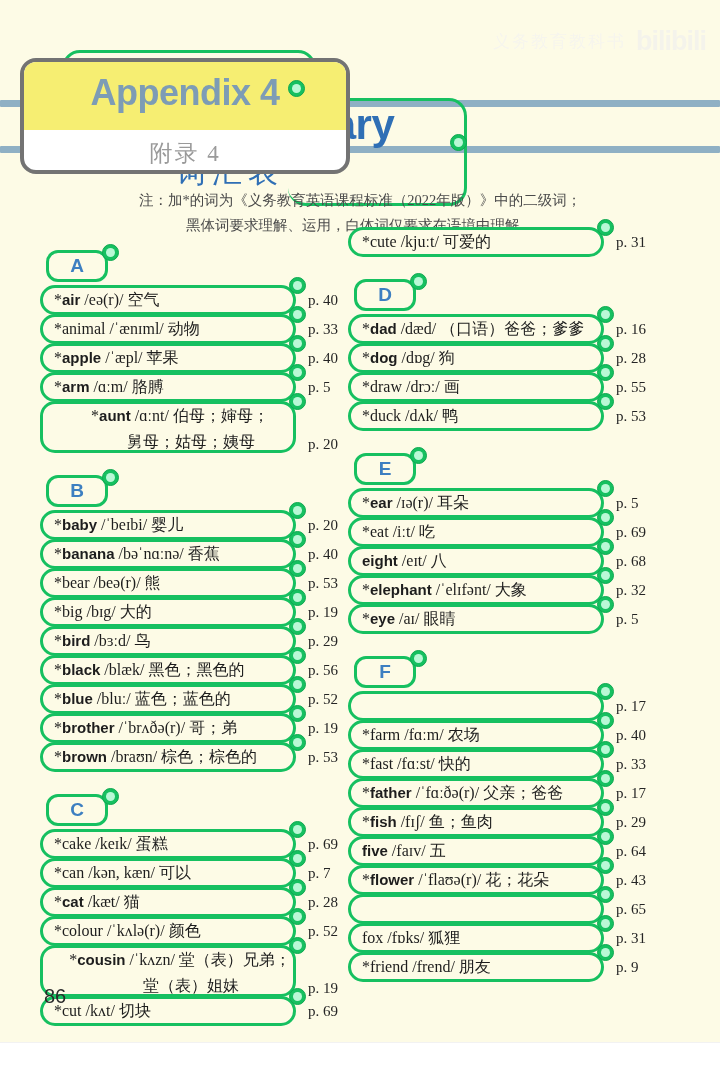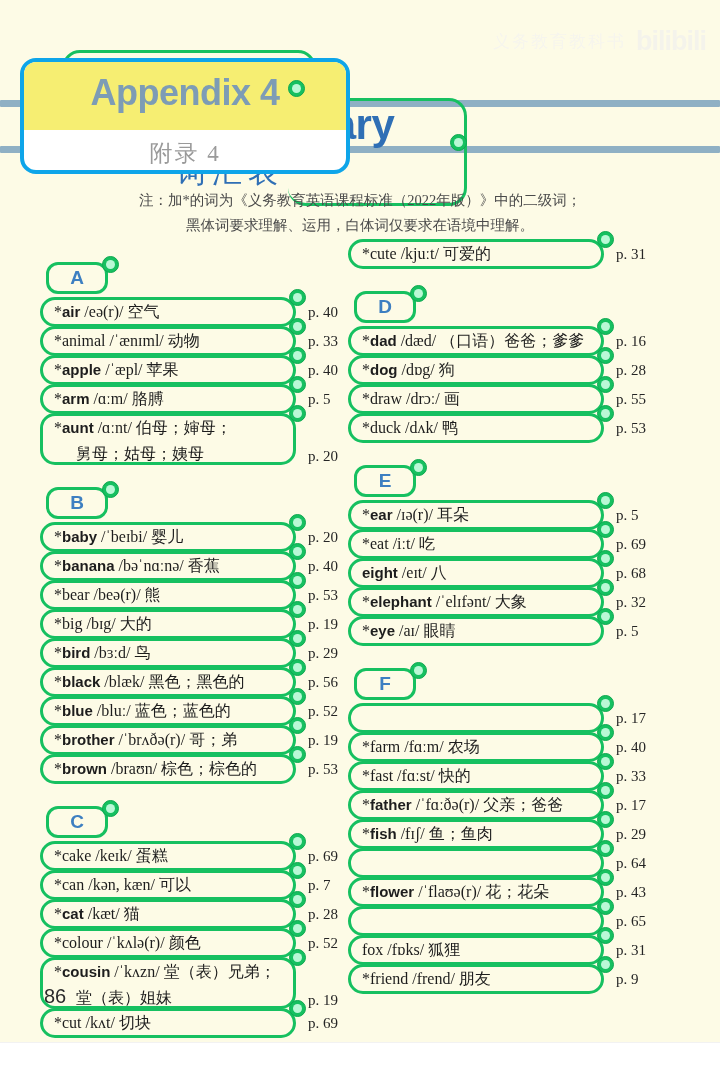--- a/index.html
+++ b/index.html
@@ -59,21 +59,21 @@
   .branch-outline{
     position:absolute;border:3px solid #16c060;border-radius:18px;
     background:transparent;
   }
   #branch-a{left:62px;top:12px;width:248px;height:112px;}
   #branch-b{left:288px;top:60px;width:176px;height:102px;border-left:none;}
 
   
   #appendix-card{
     position:absolute;left:20px;top:20px;width:330px;height:116px;
-    border:4px solid #0ea5e9;border-radius:16px;
+    border:4px solid #737373;border-radius:16px;
     background:#ffffff;overflow:hidden;
     box-sizing:border-box;
   }
   #appendix-hl{
     position:absolute;left:0;top:0;width:100%;height:68px;
     background:#f6ee72;
   }
   #appendix-en{
     position:absolute;left:0;top:10px;width:100%;text-align:center;
     font-family:"Liberation Sans", sans-serif;
@@ -97,21 +97,21 @@
   #node-h2{left:450px;top:96px;}
 
   
   #note{
     position:absolute;left:0;top:188px;width:720px;text-align:center;
     font-size:14.5px;color:#4a4a4a;line-height:1.7;
   }
   #note .line{display:block;}
 
   
-  .column{position:absolute;top:240px;}
+  .column{position:absolute;top:228px;text-align:center;}
   #col-left{left:40px;width:300px;}
   #col-right{left:348px;width:300px;}
 
   
   .sec{position:relative;margin-bottom:2px;height:34px;}
   .sec-chip{
     position:absolute;left:6px;top:0;width:62px;height:32px;
     border:3px solid #16c060;border-radius:12px;
     background:#fdfbe6;box-sizing:border-box;
   }
@@ -519,20 +519,23 @@
       <div class="row">
         <div class="capsule"></div>
         <div class="word">
           <span><span>*</span><b>fish</b> <span class="ipa">/fɪʃ/</span> <span class="cn">鱼；鱼肉</span></span>
         </div>
         <div class="node row-node"></div>
         <div class="pageref">p. 29</div>
       </div>
       <div class="row">
         <div class="capsule"></div>
+        <div class="word">
+          <span><b>five</b> <span class="ipa">/faɪv/</span> <span class="cn">五</span></span>
+        </div>
         <div class="node row-node"></div>
         <div class="pageref">p. 64</div>
       </div>
       <div class="row">
         <div class="capsule"></div>
         <div class="word">
           <span><span>*</span><b>flower</b> <span class="ipa">/ˈflaʊə(r)/</span> <span class="cn">花；花朵</span></span>
         </div>
         <div class="node row-node"></div>
         <div class="pageref">p. 43</div>

